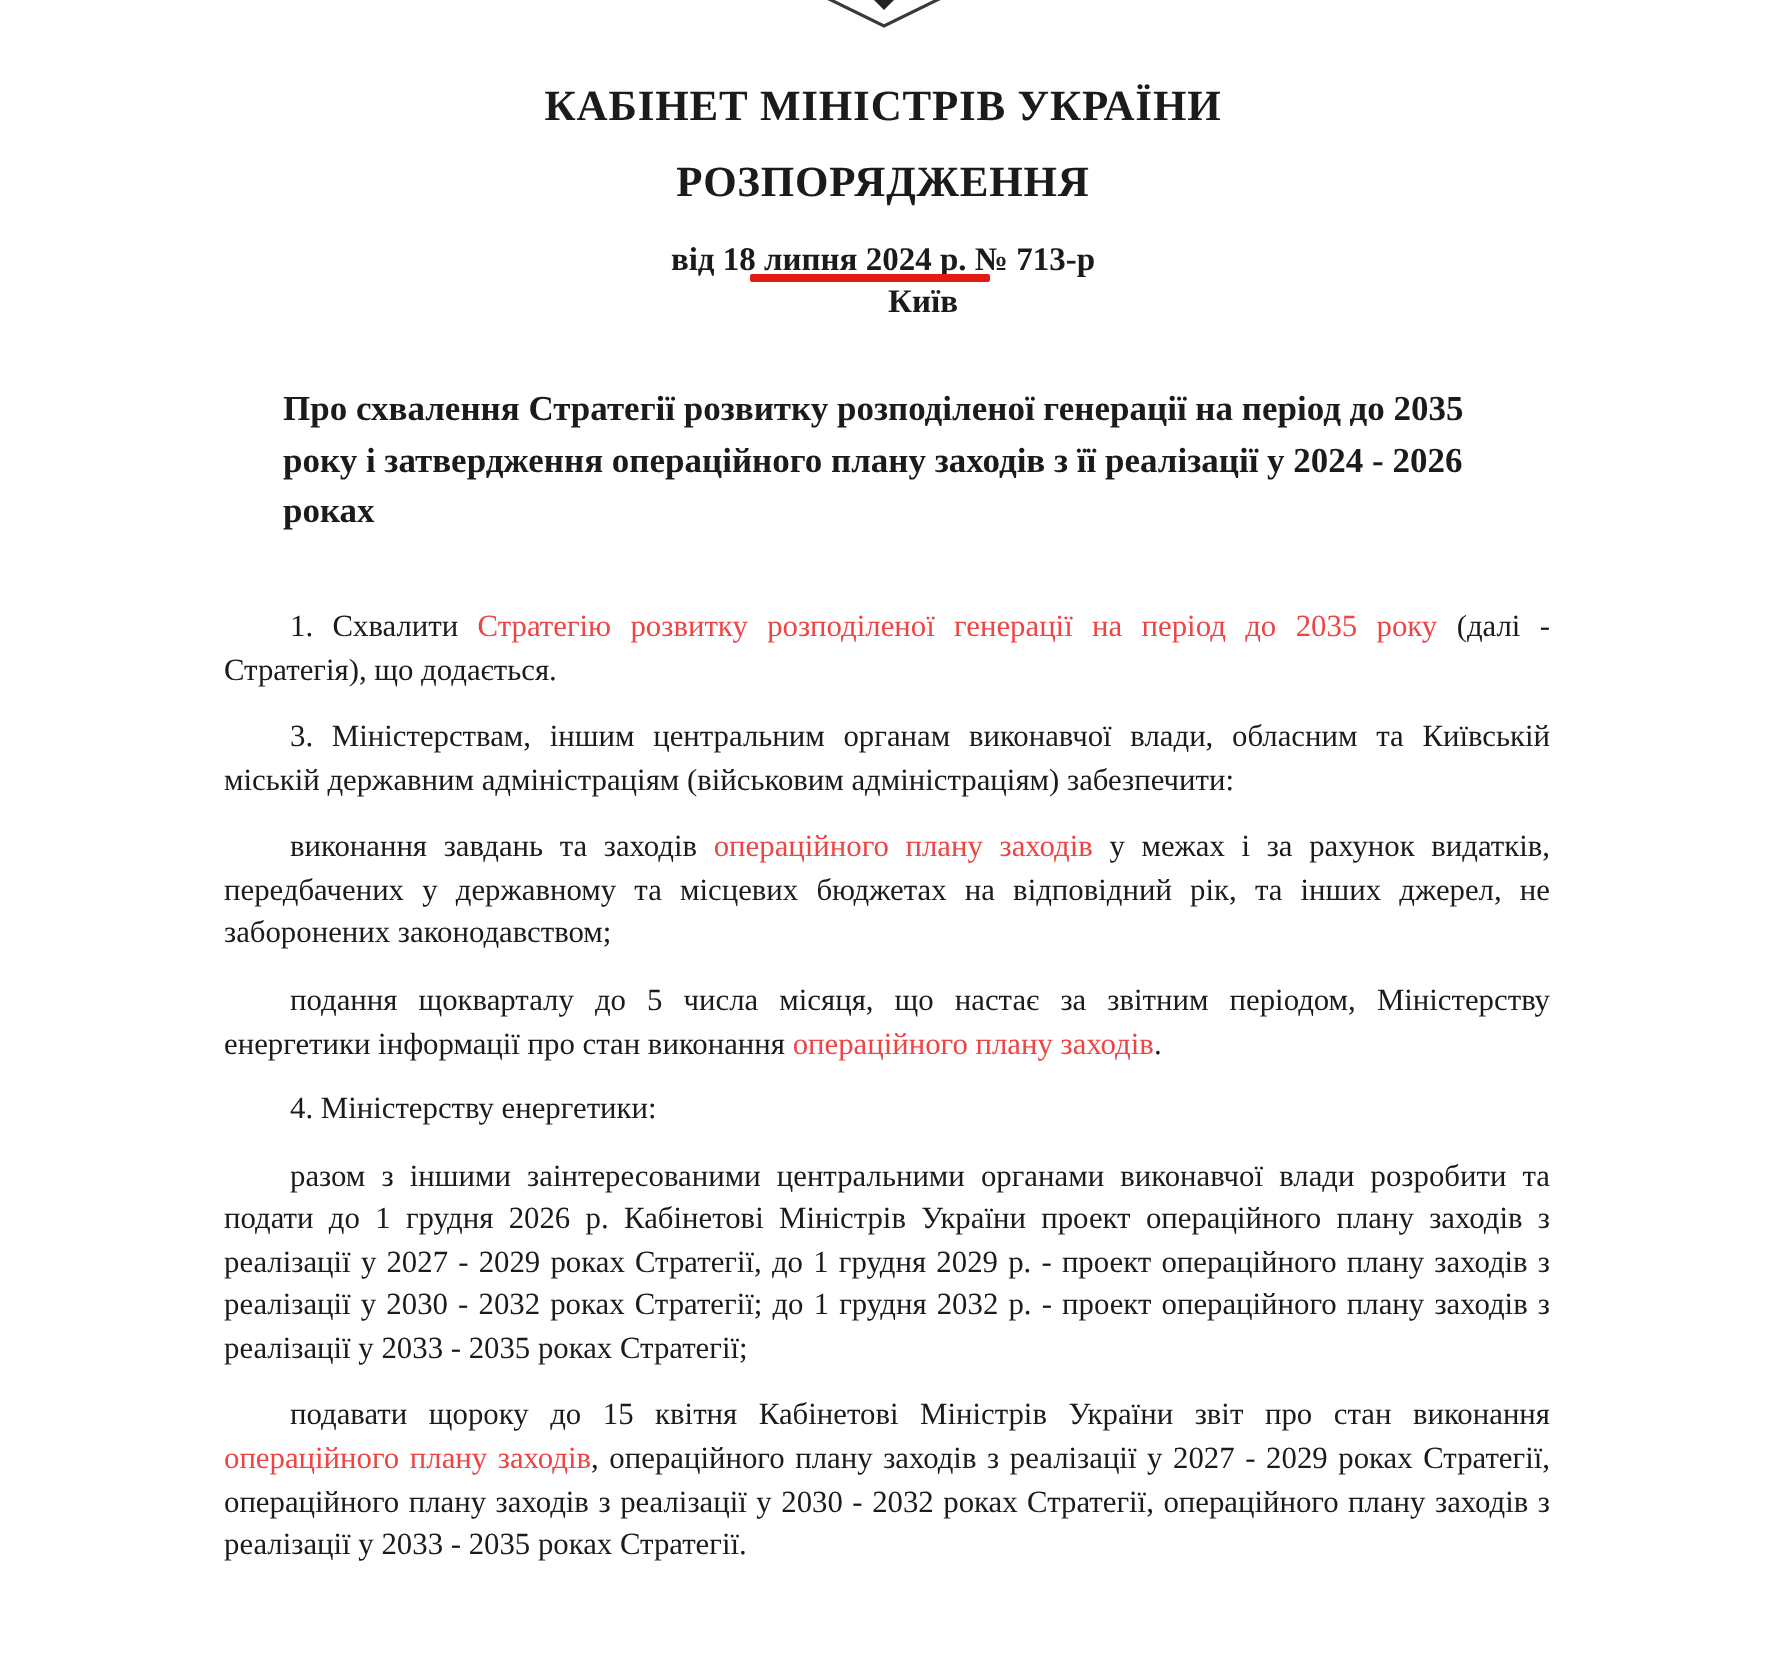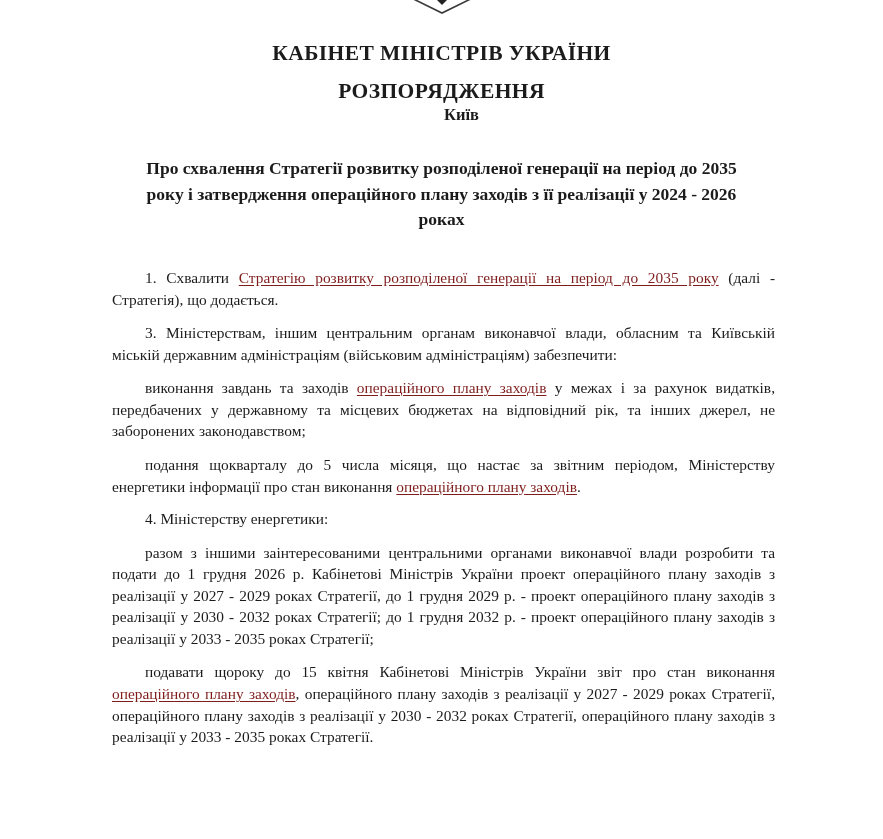--- a/index.html
+++ b/index.html
@@ -83,21 +83,21 @@
     font-size: 16.5px;
     font-weight: bold;
     text-align: center;
     margin-top: 1px;
     padding-left: 40px;
   }
 
   .doc-title {
     margin: 31px auto 0 auto;
     width: 600px;
-    text-align: center;
+    text-align: left;
     font-size: 17.5px;
     font-weight: bold;
     line-height: 1.47;
   }
 
   .body-area {
     margin: 22px 0 0 0;
     padding: 0 108px 0 112px;
   }
   p.para {
@@ -105,41 +105,45 @@
     padding-top: 12px;
     font-size: 15.4px;
     line-height: 1.40;
     text-align: justify;
     text-indent: 33px;
     hyphens: none;
   }
   p.para.tight { padding-top: 11px; }
 
   a.link, span.link {
-    color: #7f1d1d;
-    text-decoration: underline;
+    color: #ef4444;
     text-underline-offset: 1.5px;
   }
 </style>
 </head>
 <body>
 
 <div class="page">
 
   <div class="top-ornament">
     <svg width="110" height="32" viewBox="0 0 110 32" aria-hidden="true">
       <path d="M4 2 L55 27 L106 2" fill="none" stroke="#3a3a3a" stroke-width="1.6"></path>
       <path d="M38 2 L55 19 L72 2 Z" fill="#222222"></path>
     </svg>
   </div>
 
   <div class="header-block">
     <div class="org-title">КАБІНЕТ МІНІСТРІВ УКРАЇНИ</div>
     <div class="doc-type">РОЗПОРЯДЖЕННЯ</div>
 
+    <div class="date-line-wrap">
+      <span class="date-line">
+        <span>від </span><span class="date-underlined"><span>18 липня 2024 р.</span><span class="redline"></span></span><span> № 713-р</span>
+      </span>
+    </div>
     <div class="city">Київ</div>
   </div>
 
   <div class="doc-title">Про схвалення Стратегії розвитку розподіленої генерації на період до 2035 року і затвердження операційного плану заходів з її реалізації у 2024 - 2026 роках</div>
 
   <div class="body-area">
 
     <p class="para"><span>1. Схвалити </span><span class="link">Стратегію розвитку розподіленої генерації на період до 2035 року</span><span> (далі - Стратегія), що додається.</span></p>
 
 

